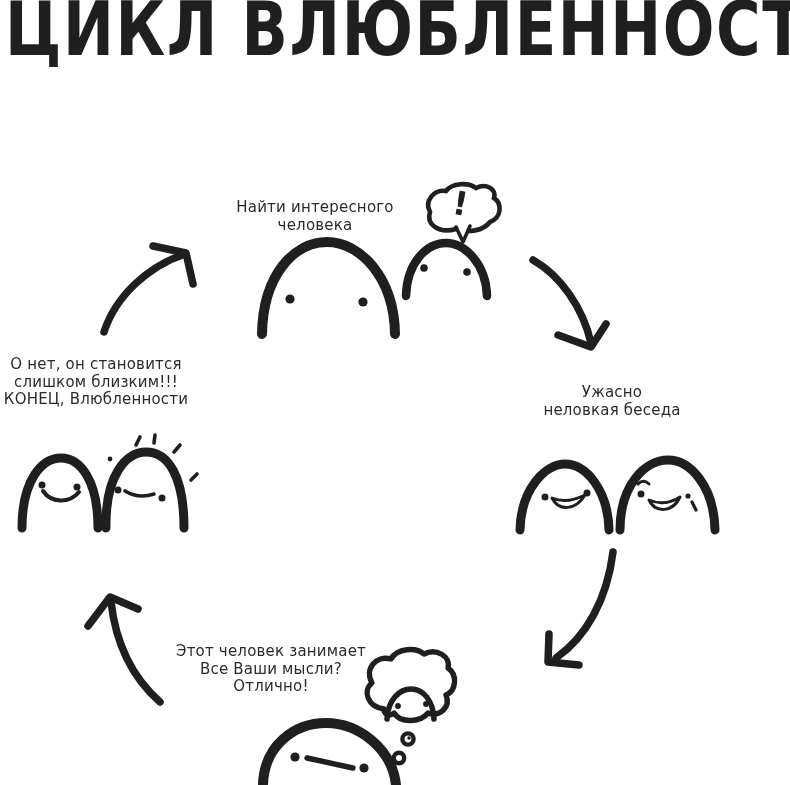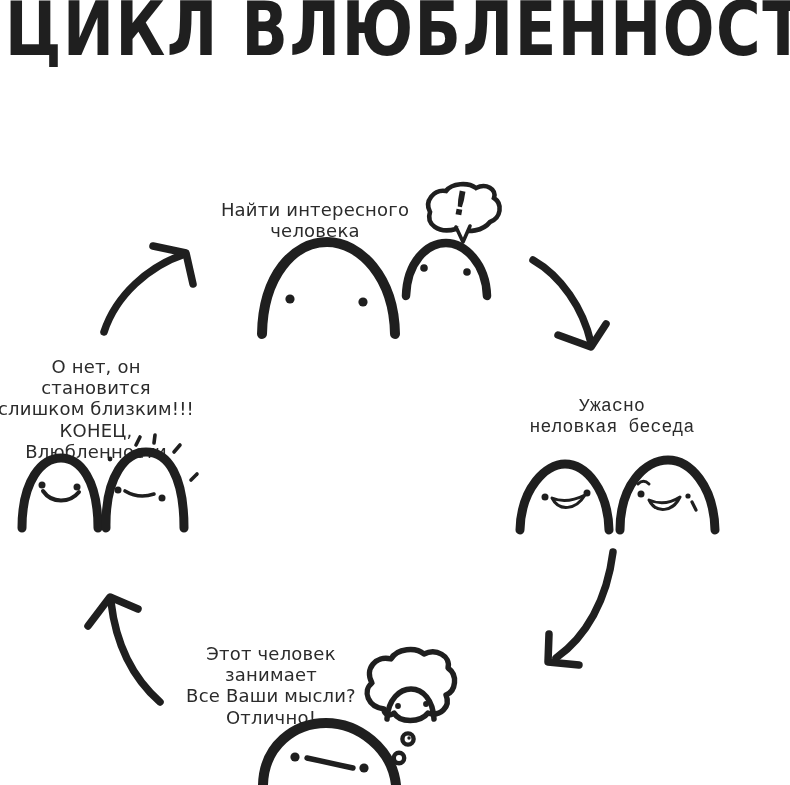--- a/index.html
+++ b/index.html
@@ -21,29 +21,29 @@
     font-weight: bold;
     letter-spacing: 2px;
     line-height: 1.0;
     white-space: nowrap;
     transform: scaleX(0.78) scaleY(0.95);
     transform-origin: left top;
     color: var(--ink);
   }
   .label {
     position: absolute;
-    font-size: 18px;
+    font-size: 15px;
     line-height: 1.18;
     text-align: center;
     white-space: pre-line;
     color: #2b2b2b;
     letter-spacing: 0.2px;
   }
   .label-find     { left: 213px; top: 199px; width: 204px; }
-  .label-awkward  { left: 512px; top: 396px; width: 200px; font-family: Liberation Mono, monospace; }
+  .label-awkward  { left: 512px; top: 384px; width: 200px; }
   .label-thoughts { left: 167px; top: 643px; width: 208px; }
   .label-end      { left: -3px;  top: 356px; width: 198px; }
   .gfx { position: absolute; }
   svg  { display: block; overflow: visible; }
   .bubble-text {
     position: absolute;
     left: 33px; top: 2px;
     font-size: 33px;
     font-weight: bold;
     transform: rotate(10deg);

